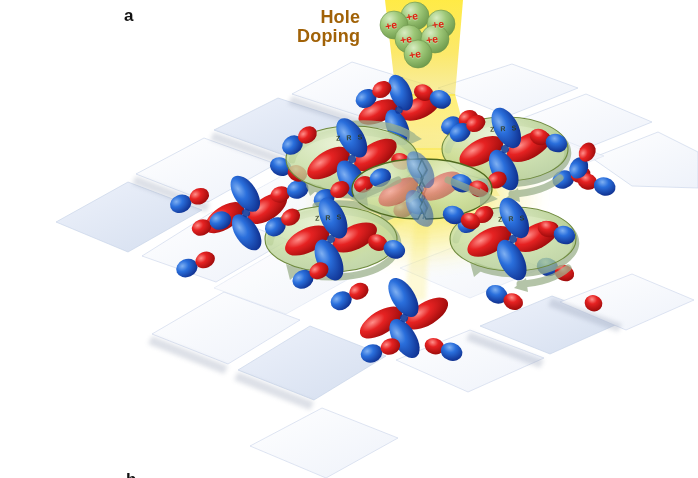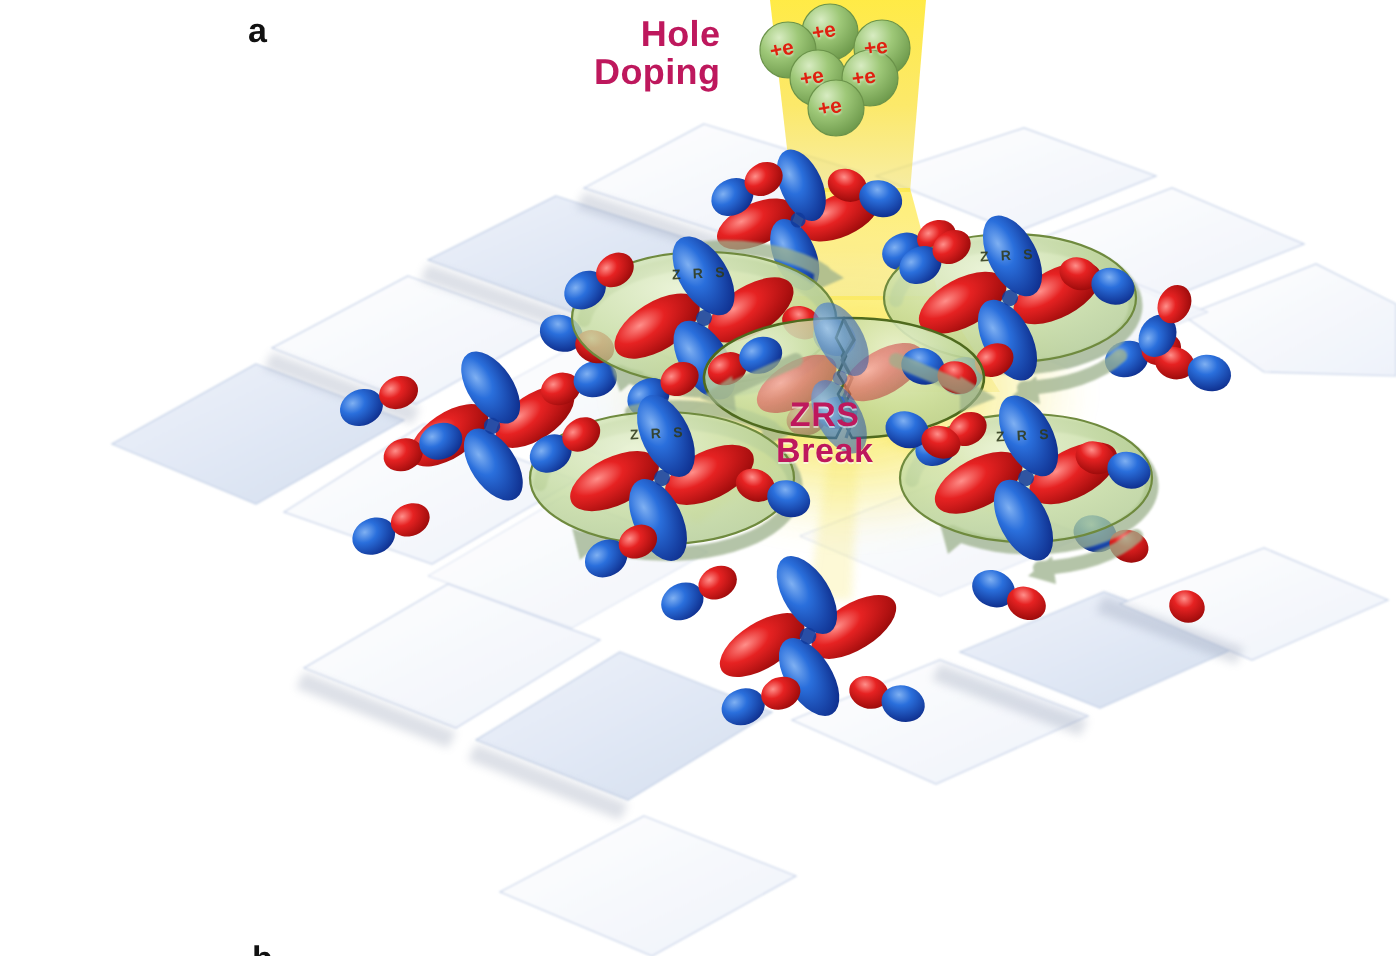--- a/index.html
+++ b/index.html
@@ -23,21 +23,21 @@
     font-family:"Liberation Sans", sans-serif;
     letter-spacing:0px;
   }
   #panel-a{left:124px;top:6px;}
   #panel-b{left:126px;top:470px;font-size:17px;}
 
   .txt{
     position:absolute;
     font-family:"Liberation Sans", sans-serif;
     font-weight:bold;
-    color:#be185d;
+    color:#a16207;
     text-shadow:0 1px 0 rgba(255,255,255,.55);
     white-space:nowrap;
     line-height:1.03;
   }
   #hole-doping{
     left:297px;top:8px;
     font-size:18px;
     text-align:right;
     letter-spacing:.2px;
   }
@@ -481,23 +481,19 @@
       <div class="zrs-tag" style="left:490px;top:125px;transform:rotate(-3deg);">Z R S</div>
       <div class="zrs-tag" style="left:315px;top:214px;transform:rotate(-3deg);">Z R S</div>
       <div class="zrs-tag" style="left:498px;top:215px;transform:rotate(-3deg);">Z R S</div>
     </div>
 
     <div class="txt" id="hole-doping">
       <span>Hole</span>
       <span>Doping</span>
     </div>
 
-    <div class="txt" id="zrs-break">
-      <span>ZRS</span>
-      <span>Break</span>
-    </div>
 
   </div>
 
   <div class="panel-label" id="panel-a">a</div>
   <div class="panel-label" id="panel-b">b</div>
 
 </div>
 
 </body></html>

